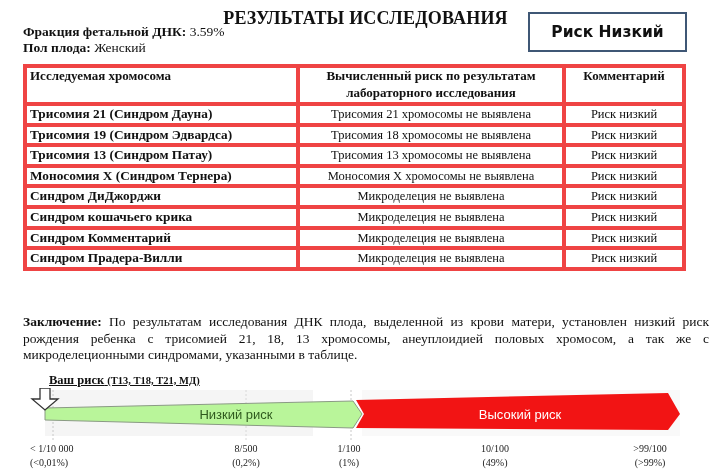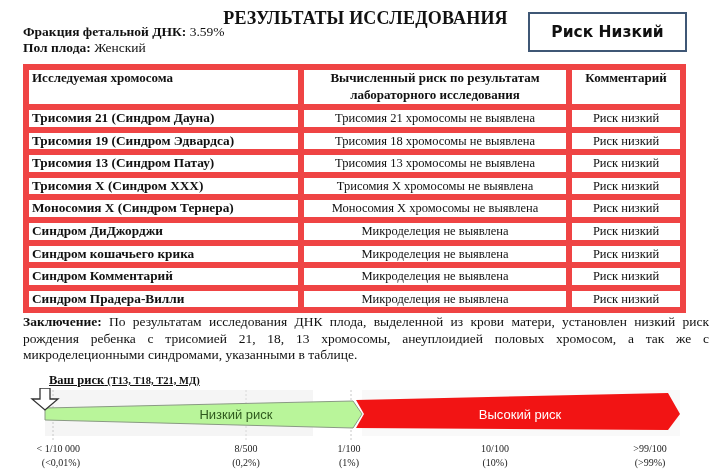--- a/index.html
+++ b/index.html
@@ -12,21 +12,21 @@
   .meta b { font-weight: bold; }
   .meta-fraction { top: 24px; }
   .meta-sex { top: 40px; }
   .risk-box { position: absolute; left: 528px; top: 12px; width: 155px; height: 36px;
               border: 2px solid #3f5775; box-sizing: content-box;
               display: flex; align-items: center; justify-content: center;
               font-family: "DejaVu Sans", "Liberation Sans", sans-serif; font-weight: bold;
               font-size: 15.5px; color: #111; }
   table.results { position: absolute; left: 23px; top: 64px; width: 663px;
                   border-collapse: collapse; font-size: 12.5px; }
-  table.results td, table.results th { border: 6px solid #ef4444; padding: 0 3px; line-height: 16.6px; }
+  table.results td, table.results th { border: 4px solid #ef4444; padding: 0 3px; line-height: 16.6px; }
   table.results th { font-weight: bold; font-size: 13px; vertical-align: top; height: 34px; }
   th.c1 { text-align: left; width: 263px; }
   th.c2 { text-align: center; width: 256px; line-height: 16px; }
   th.c3 { text-align: center; }
   td.c1 { font-weight: bold; text-align: left; font-size: 13.3px; }
   td.c2 { text-align: center; }
   td.c3 { text-align: center; }
   .conclusion { position: absolute; left: 23px; top: 314px; width: 686px; font-size: 13.5px;
                 line-height: 16.5px; text-align: justify; }
   .conclusion b { font-weight: bold; }
@@ -68,25 +68,20 @@
         <td class="c3">Риск низкий</td>
       </tr>
       <tr>
         <td class="c1">Трисомия 19 (Синдром Эдвардса)</td>
         <td class="c2">Трисомия 18 хромосомы не выявлена</td>
         <td class="c3">Риск низкий</td>
       </tr>
       <tr>
         <td class="c1">Трисомия 13 (Синдром Патау)</td>
         <td class="c2">Трисомия 13 хромосомы не выявлена</td>
-        <td class="c3">Риск низкий</td>
-      </tr>
-      <tr>
-        <td class="c1">Трисомия Х (Синдром ХХХ)</td>
-        <td class="c2">Трисомия Х хромосомы не выявлена</td>
         <td class="c3">Риск низкий</td>
       </tr>
       <tr>
         <td class="c1">Моносомия Х (Синдром Тернера)</td>
         <td class="c2">Моносомия Х хромосомы не выявлена</td>
         <td class="c3">Риск низкий</td>
       </tr>
       <tr>
         <td class="c1">Синдром ДиДжорджи</td>
         <td class="c2">Микроделеция не выявлена</td>
@@ -132,32 +127,32 @@
     <polygon points="45,20 353,13 362,26 353,40 45,32" fill="#b9f59a" stroke="#8a9a84" stroke-width="1"></polygon>
 
     <polygon points="356,12 668,5 680,26 668,42 356,40 364,26" fill="#f21414"></polygon>
 
     <polygon points="40,0 50,0 50,11 58,11 45,22 32,11 40,11" fill="#ffffff" stroke="#333" stroke-width="1.3"></polygon>
     <text x="236" y="31" font-family="Liberation Sans, DejaVu Sans, sans-serif" font-size="13" fill="#2f5a1e" text-anchor="middle" id="low-label">Низкий риск</text>
     <text x="520" y="31" font-family="Liberation Sans, DejaVu Sans, sans-serif" font-size="13" fill="#ffffff" text-anchor="middle" id="high-label">Высокий риск</text>
   </svg>
 </div>
 
-<div class="ticks-label" style="left:20px;width:60px;text-align:right;font-family:Liberation Serif, serif;">
+<div class="ticks-label" style="left:30px;width:60px;text-align:left;font-family:Liberation Serif, serif;">
   <div>&lt; 1/10 000</div>
   <div>(&lt;0,01%)</div>
 </div>
 <div class="ticks-label" style="left:216px;width:60px;">
   <div>8/500</div>
   <div>(0,2%)</div>
 </div>
 <div class="ticks-label" style="left:319px;width:60px;">
   <div>1/100</div>
   <div>(1%)</div>
 </div>
 <div class="ticks-label" style="left:465px;width:60px;">
   <div>10/100</div>
-  <div>(10%)</div>
+  <div>(49%)</div>
 </div>
 <div class="ticks-label" style="left:620px;width:60px;">
   <div>&gt;99/100</div>
   <div>(&gt;99%)</div>
 </div>
 
 </body></html>

